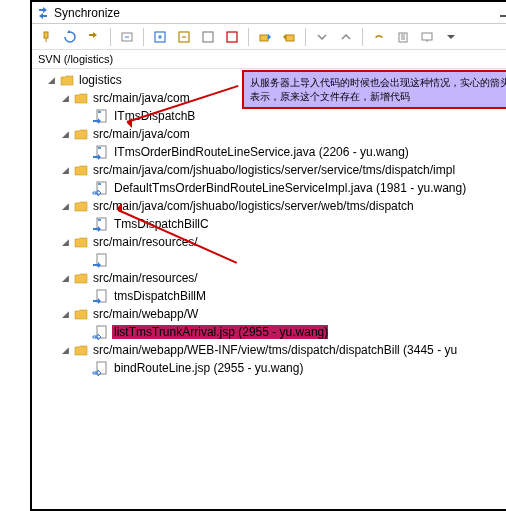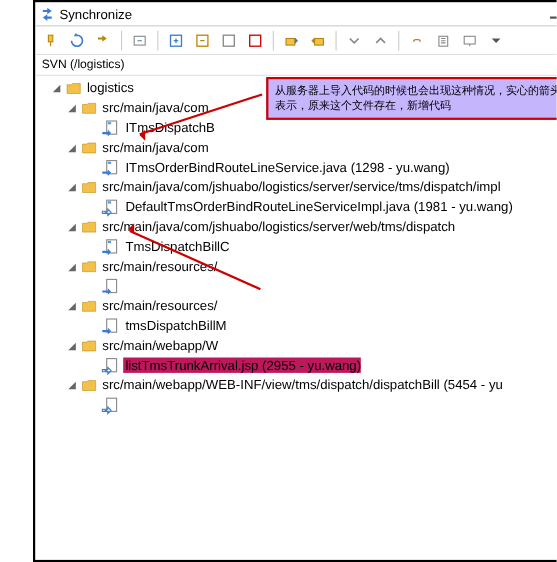--- a/index.html
+++ b/index.html
@@ -200,21 +200,21 @@
     <div class="row ind4">
       <span class="ico file-overlay">
         <svg width="14" height="14">
             <rect x="2" y="1" width="9" height="12" fill="#fff" stroke="#888"></rect>
             <rect x="3" y="2" width="3" height="2" fill="#5b9bd5"></rect>
           </svg>
         <svg class="overlay-arrow" width="10" height="8">
             <path d="M1 3 L6 3 L6 1 L9 4 L6 7 L6 5 L1 5 Z" fill="#3a7bd5"></path>
           </svg>
       </span>
-      <span class="lbl">ITmsOrderBindRouteLineService.java (1298 - yu.wang)</span>
+      <span class="lbl">ITmsOrderBindRouteLineService.java (2206 - yu.wang)</span>
     </div>
 
     <div class="row ind2">
       <span class="exp">◢</span>
       <span class="ico">
           <svg width="14" height="12">
             <path class="folder-svg" d="M1 3 L5 3 L6 2 L13 2 L13 11 L1 11 Z"></path>
           </svg>
         </span>
       <span class="lbl">src/main/java/com/jshuabo/logistics/server/service/tms/dispatch/impl</span>
@@ -318,32 +318,33 @@
       <span class="lbl">listTmsTrunkArrival.jsp (2955 - yu.wang)</span>
     </div>
 
     <div class="row ind2">
       <span class="exp">◢</span>
       <span class="ico">
           <svg width="14" height="12">
             <path class="folder-svg" d="M1 3 L5 3 L6 2 L13 2 L13 11 L1 11 Z"></path>
           </svg>
         </span>
-      <span class="lbl">src/main/webapp/WEB-INF/view/tms/dispatch/dispatchBill (5454 - yu</span>
+      <span class="lbl">src/main/webapp/WEB-INF/view/tms/dispatch/dispatchBill (3445 - yu</span>
     </div>
     <div class="row ind4">
       <span class="ico file-overlay">
         <svg width="14" height="14">
             <rect x="2" y="1" width="9" height="12" fill="#fff" stroke="#888"></rect>
           </svg>
         <svg class="overlay-arrow" width="10" height="8">
             <path d="M1 3 L6 3 L6 1 L9 4 L6 7 L6 5 L1 5 Z" fill="none" stroke="#3a7bd5" stroke-width="1"></path>
             <path d="M3 4 L5 4 M4 3 L4 5" stroke="#3a7bd5" stroke-width="0.8"></path>
           </svg>
       </span>
+      <span class="lbl">bindRouteLine.jsp (2955 - yu.wang)</span>
     </div>
 
   </div>
 
   <div class="callout callout1">从服务器上导入代码的时候也会出现这种情况，实心的箭头表示，原来这个文件存在，新增代码</div>
   <div class="arrow-line" style="left:95px; top:119px; width:117px; transform:rotate(-18deg);"></div>
   <div class="arrow-head" style="left:90px; top:116px; border-right-color:#c00;"></div>
 
   <div class="arrow-line" style="left:86px; top:207px; width:130px; transform:rotate(24deg);"></div>
   <div class="arrow-head" style="left:80px; top:201px; border-right-color:#c00;"></div>

